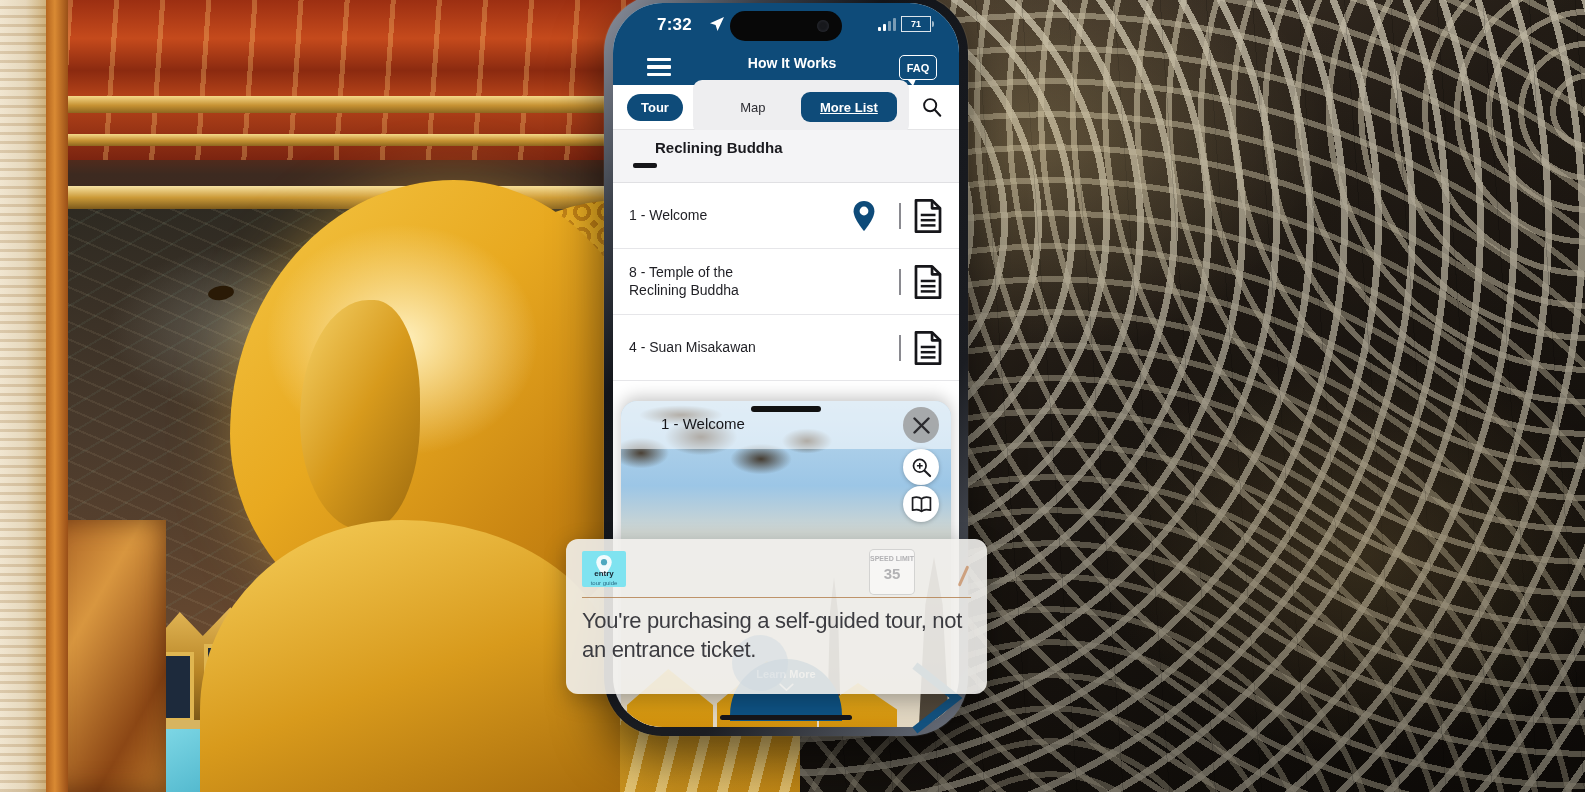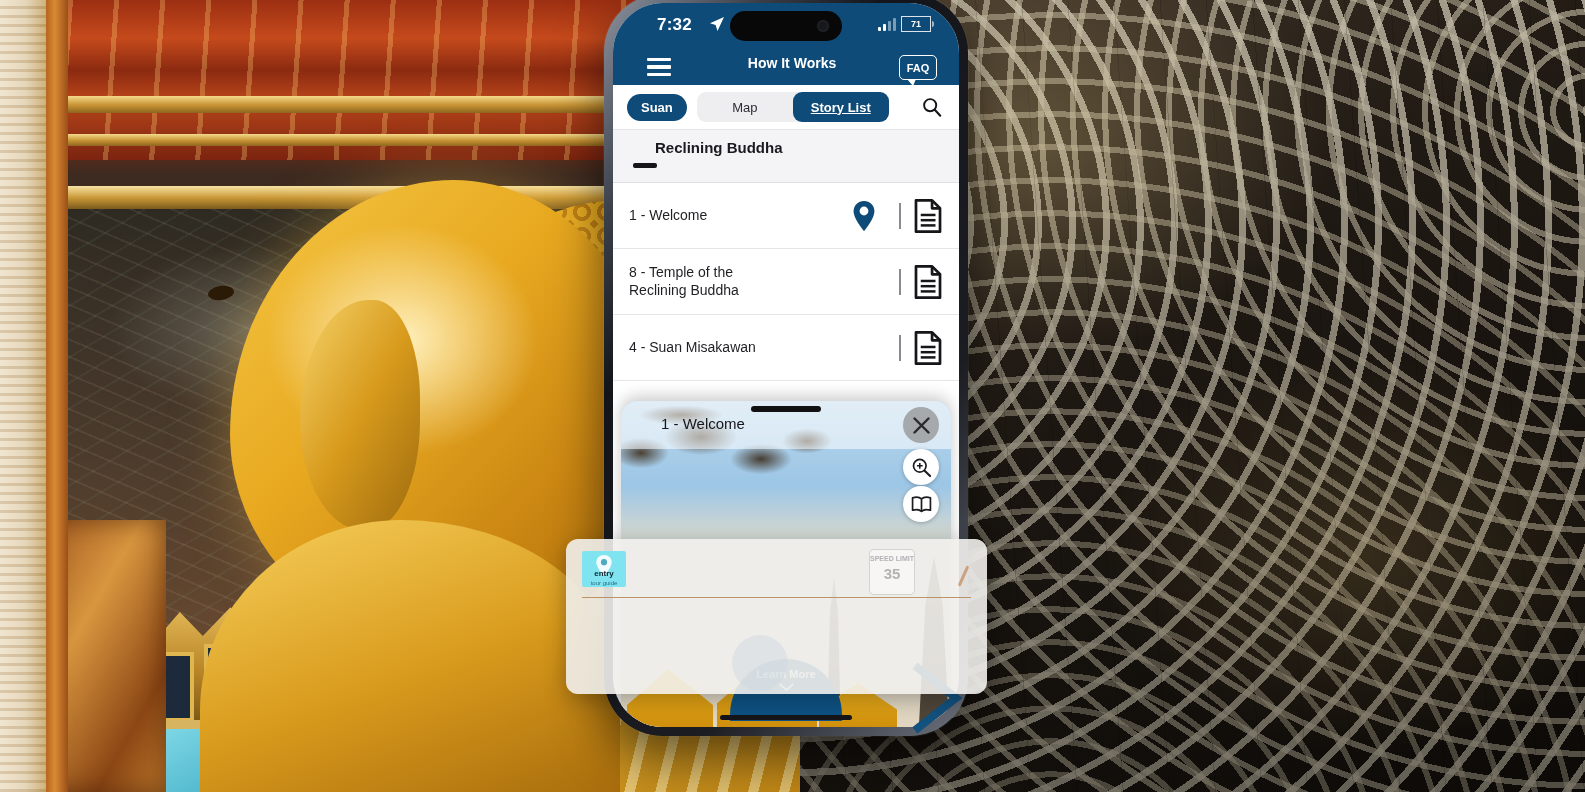--- a/index.html
+++ b/index.html
@@ -174,21 +174,21 @@
     border:1.8px solid #fff;border-radius:5px;color:#fff;font-size:11px;font-weight:bold;
     display:flex;align-items:center;justify-content:center;cursor:pointer;}
   .faq:after{content:"";position:absolute;left:7px;bottom:-7px;width:0;height:0;
     border-left:6px solid transparent;border-right:3px solid transparent;border-top:7px solid #fff;}
 
   
   .tabbar{position:relative;height:44px;background:#fff;display:flex;align-items:center;
     border-bottom:1px solid #e4e4e6;}
   .home-pill{margin-left:14px;background:#0e4b79;color:#fff;font-size:13px;font-weight:bold;
     padding:6px 14px;border-radius:16px;cursor:pointer;}
-  .seg{margin-left:10px;background:#eeeef0;border-radius:9px;display:flex;padding:0;height:30px;}
+  .seg{margin-left:10px;background:#eeeef0;border-radius:9px;display:flex;padding:12px;height:30px;}
   .seg-item{display:flex;align-items:center;justify-content:center;font-size:13px;
     color:#2d2d33;width:96px;height:30px;border-radius:9px;cursor:pointer;}
   .seg-item.active{background:#0e4b79;color:#fff;font-weight:bold;text-decoration:underline;}
   .search-ic{margin-left:auto;margin-right:16px;width:22px;height:22px;cursor:pointer;}
 
   
   .sect{position:relative;height:52px;background:#f4f4f6;border-bottom:1px solid #e0e0e3;}
   .sect-txt{position:absolute;left:42px;top:9px;font-size:15px;font-weight:bold;color:#1a1a1f;}
   .sect-bar{position:absolute;left:20px;top:33px;width:24px;height:5px;background:#16161a;border-radius:2px;}
 
@@ -340,24 +340,24 @@
         <div class="burger">
           <i></i>
             <i></i>
             <i></i>
         </div>
         <div class="nav-title">How It Works</div>
         <div class="faq">FAQ</div>
       </div>
 
       <div class="tabbar">
-        <div class="home-pill">Suan</div>
+        <div class="home-pill">Tour</div>
         <div class="seg">
           <div class="seg-item">Map</div>
-          <div class="seg-item active">Story List</div>
+          <div class="seg-item active">More List</div>
         </div>
         <svg class="search-ic" viewBox="0 0 24 24">
           <circle cx="10" cy="10" r="6.6" fill="none" stroke="#16161a" stroke-width="2.1"></circle>
           <line x1="15" y1="15" x2="21" y2="21.5" stroke="#16161a" stroke-width="2.3" stroke-linecap="round"></line>
         </svg>
       </div>
 
       <div class="sect">
         <div class="sect-txt">Reclining Buddha</div>
         <div class="sect-bar"></div>
@@ -473,15 +473,16 @@
       <div class="logo">
         <svg class="logo-pin" viewBox="0 0 17 21">
           <path d="M8.5 0C4 0 .8 3.2.8 7.3c0 5.6 7.7 13.7 7.7 13.7s7.7-8.1 7.7-13.7C16.2 3.2 13 0 8.5 0z" fill="#f2fbfd"></path>
           <circle cx="8.5" cy="7.2" r="3.1" fill="#4fa9c0"></circle>
         </svg>
         <div class="logo-a">entry</div>
         <div class="logo-b">tour guide</div>
       </div>
     </div>
     <div class="promo-rule"></div>
+    <div class="promo-body">You're purchasing a self-guided tour, not an entrance ticket.</div>
   </div>
 
 </div>
 
 </body></html>

